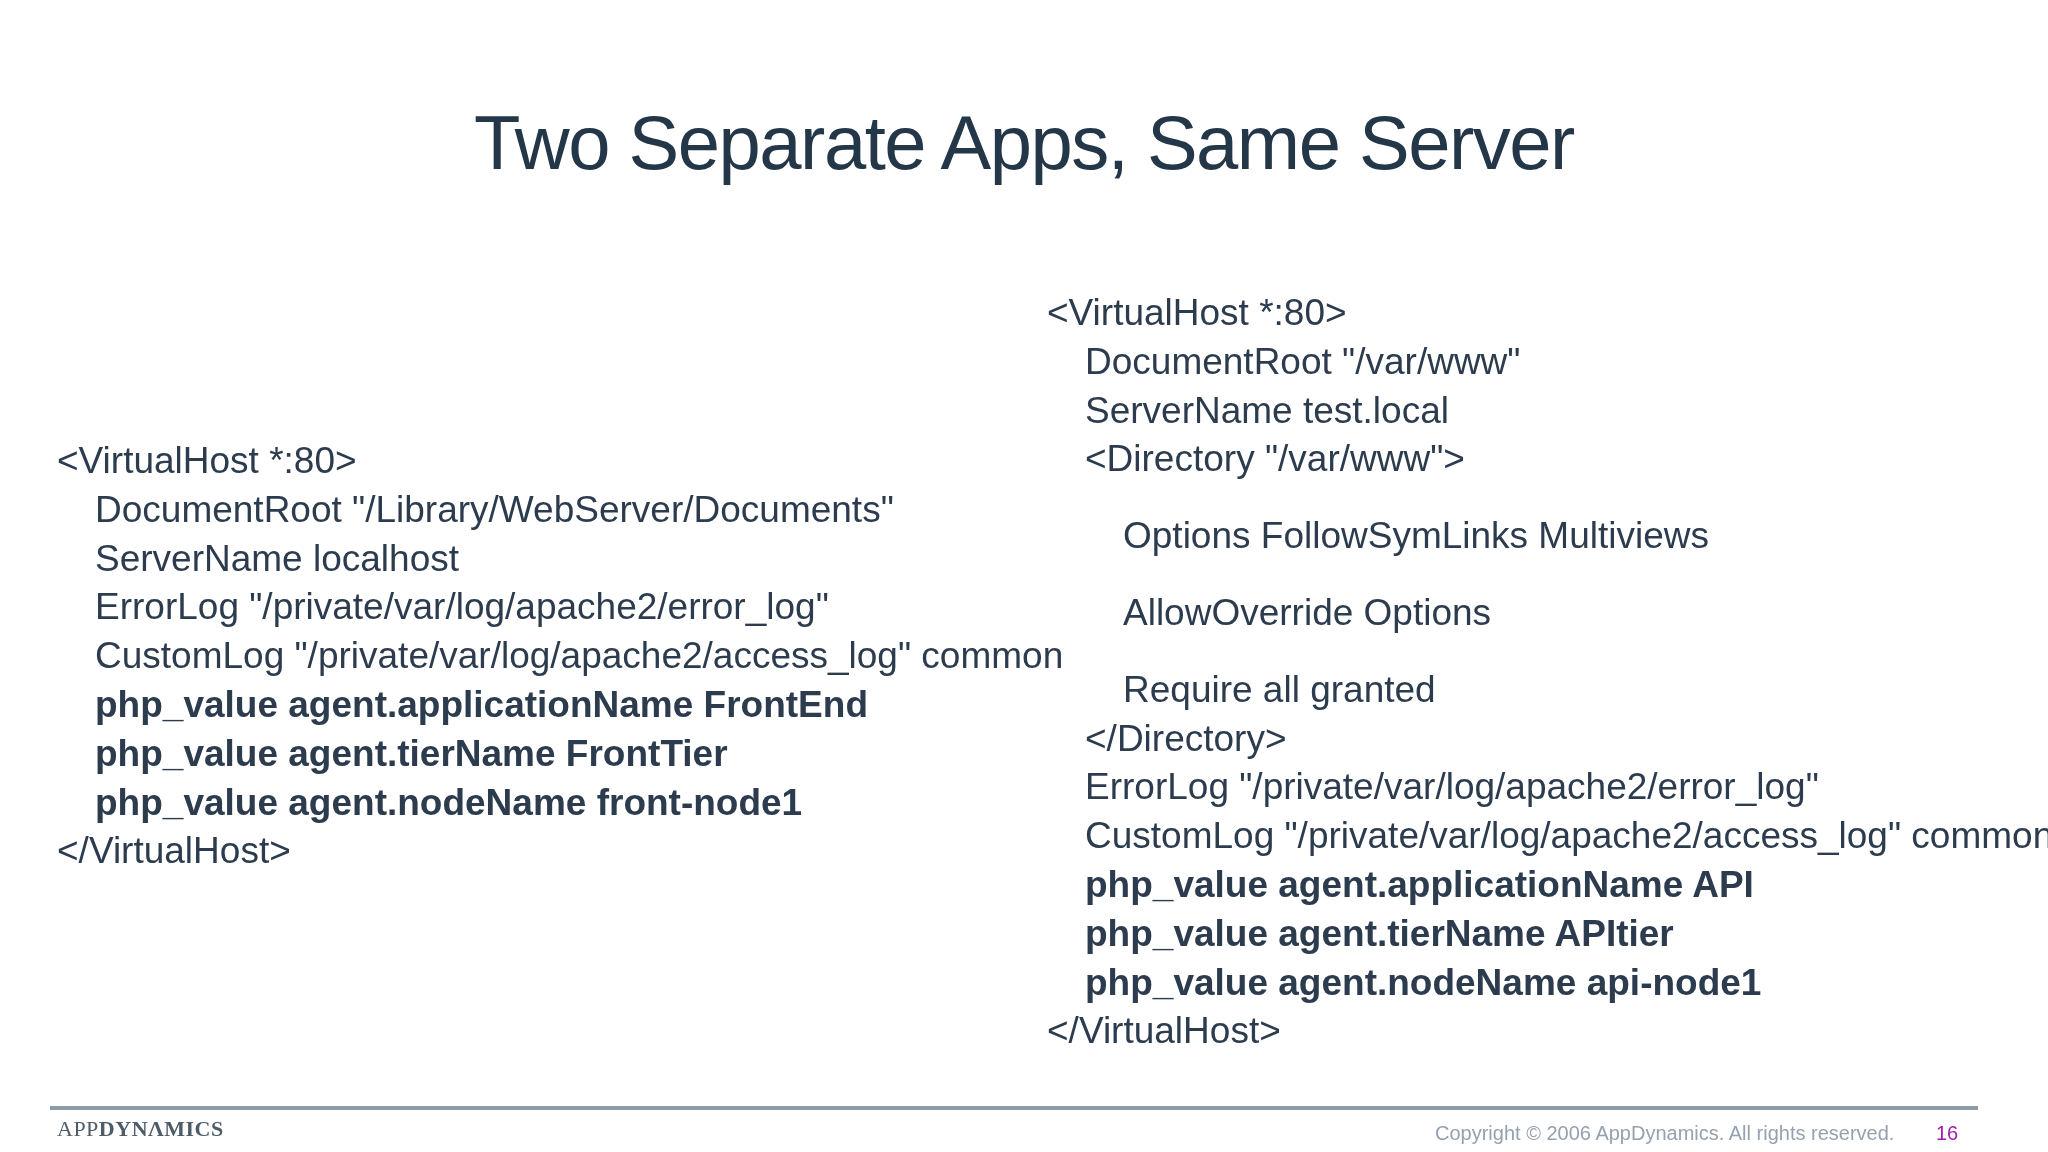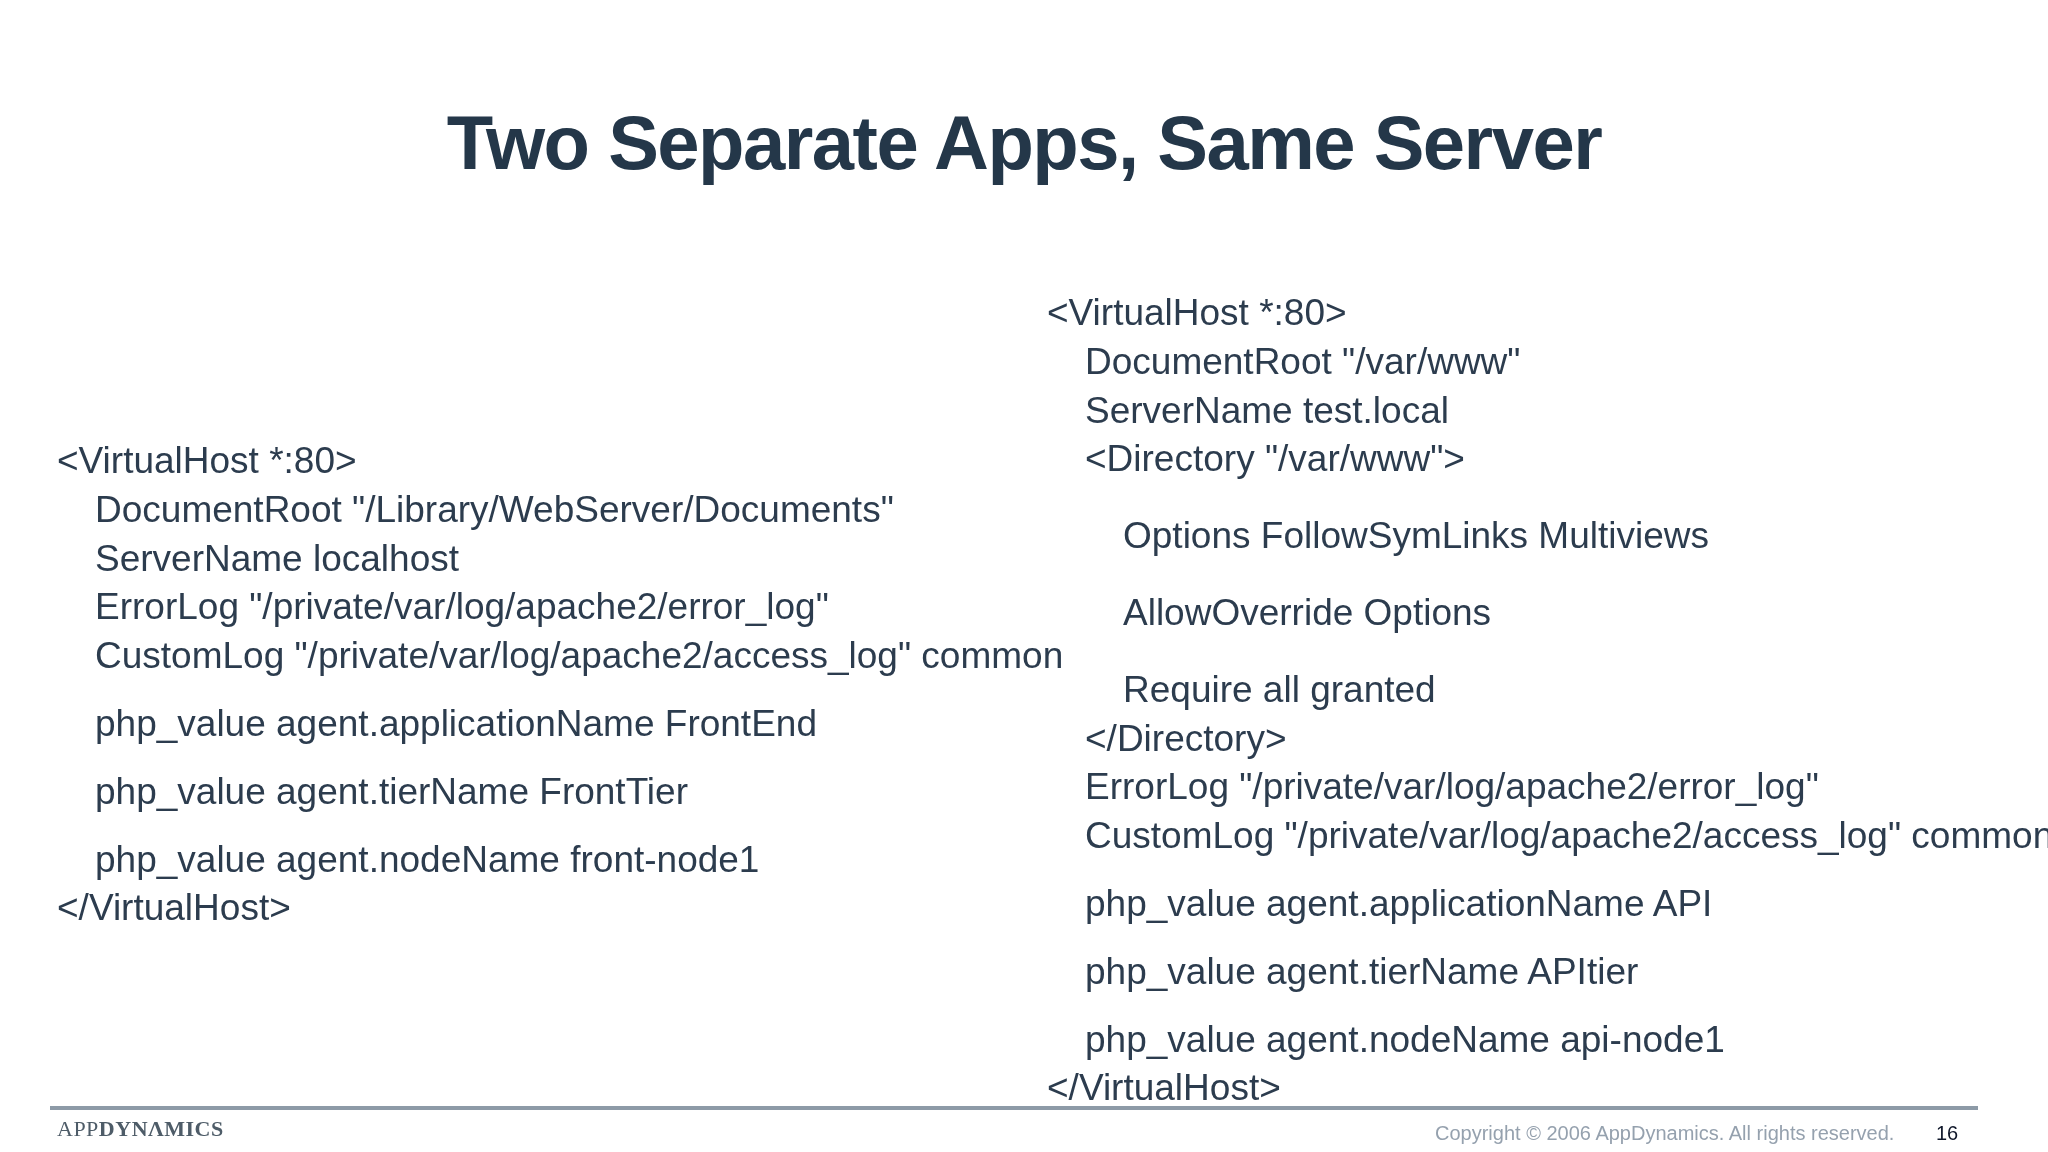--- a/index.html
+++ b/index.html
@@ -20,36 +20,36 @@
     background: #ffffff;
   }
   .slide-title {
     position: absolute;
     top: 52px;
     left: 0;
     width: 2048px;
     text-align: center;
     font-size: 76px;
     line-height: 1.05;
-    font-weight: bold;
+    font-weight: normal;
     letter-spacing: -1.5px;
     color: #243749;
   }
   .code-block {
     position: absolute;
     font-size: 37px;
     line-height: 48.8px;
     color: #2c3c4e;
     white-space: pre;
   }
   .code-block-left  { left: 57px;  top: 437px; }
   .code-block-right { left: 1047px; top: 289px; }
   .code-line.indent-1 { padding-left: 38px; }
   .code-line.indent-2 { padding-left: 76px; margin-top: 28px; }
-  .code-line.bold { font-weight: normal; margin-top: 19px; }
+  .code-line.bold { font-weight: bold; }
   .footer-rule {
     position: absolute;
     left: 50px;
     top: 1106px;
     width: 1928px;
     height: 4px;
     background: #8d9aa7;
   }
   .logo {
     position: absolute;
@@ -69,21 +69,21 @@
     top: 1122px;
     font-size: 20px;
     color: #95a1ae;
     white-space: nowrap;
   }
   .footer-page-number {
     position: absolute;
     left: 1936px;
     top: 1122px;
     font-size: 20px;
-    color: #0f172a;
+    color: #a21caf;
   }
 </style>
 </head>
 <body>
 
 <div class="slide">
 
   <h1 class="slide-title">Two Separate Apps, Same Server</h1>
 
   <div class="code-block code-block-left"><div class="code-line indent-0">&lt;VirtualHost *:80&gt;</div><div class="code-line indent-1">DocumentRoot "/Library/WebServer/Documents"</div><div class="code-line indent-1">ServerName localhost</div><div class="code-line indent-1">ErrorLog "/private/var/log/apache2/error_log"</div><div class="code-line indent-1">CustomLog "/private/var/log/apache2/access_log" common</div><div class="code-line indent-1 bold">php_value agent.applicationName FrontEnd</div><div class="code-line indent-1 bold">php_value agent.tierName FrontTier</div><div class="code-line indent-1 bold">php_value agent.nodeName front-node1</div><div class="code-line indent-0">&lt;/VirtualHost&gt;</div></div>

